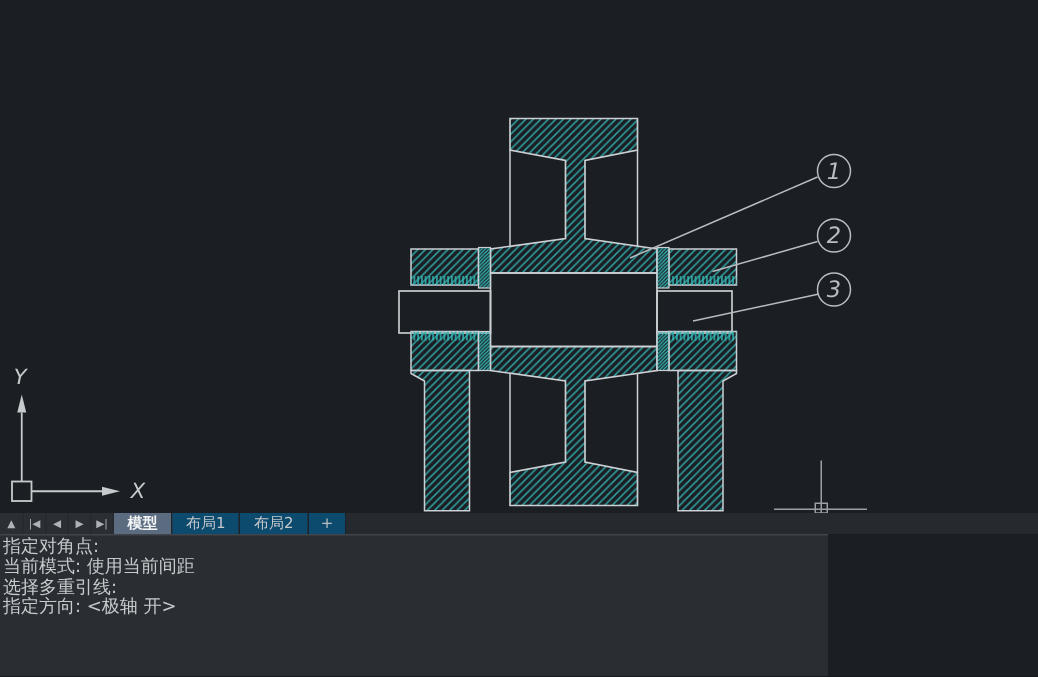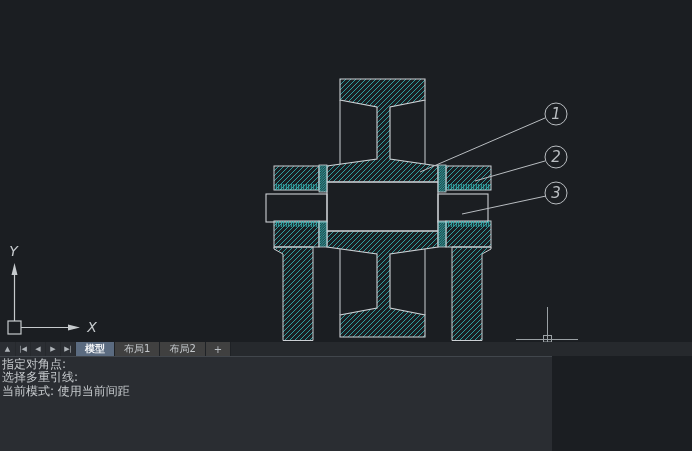--- a/index.html
+++ b/index.html
@@ -16,21 +16,21 @@
     position:absolute;top:342px;left:0;width:692px;height:14px;
     background:#26292d;display:flex;align-items:stretch;
   }
   .tb-btn{
     width:14px;display:flex;align-items:center;justify-content:center;
     color:#aeb3b8;font-size:7px;background:#2b2e33;margin-right:1px;cursor:default;
   }
   .tb-btn.menu{width:15px;}
   .tab{
     padding:0 9px;display:flex;align-items:center;justify-content:center;
-    font-size:10px;color:#c3c7cb;background:#404040;border-right:1px solid #1f2226;
+    font-size:10px;color:#c3c7cb;background:#0c4a6e;border-right:1px solid #1f2226;
     white-space:nowrap;cursor:default;
   }
   .tab.active{background:#5b6b80;color:#f2f4f6;font-weight:bold;}
   .tab.add{padding:0 8px;color:#b9bec3;}
   .tb-fill{flex:1;background:#26292d;}
 
   
   .cmd{
     position:absolute;top:356px;left:0;width:552px;height:95px;
     background:#2a2d32;border-top:1px solid #41464c;box-sizing:border-box;
@@ -137,17 +137,18 @@
     <div class="tb-btn">▶|</div>
     <div class="tab active">模型</div>
     <div class="tab">布局1</div>
     <div class="tab">布局2</div>
     <div class="tab add">+</div>
     <div class="tb-fill"></div>
   </div>
 
   <div class="cmd">
     <div class="cmd-line">指定对角点:</div>
+    <div class="cmd-line">当前模式: 使用当前间距</div>
     <div class="cmd-line">选择多重引线:</div>
-    <div class="cmd-line">当前模式: 使用当前间距</div>
+    <div class="cmd-line">指定方向: &lt;极轴 开&gt;</div>
   </div>
 
 </div>
 
 </body></html>

